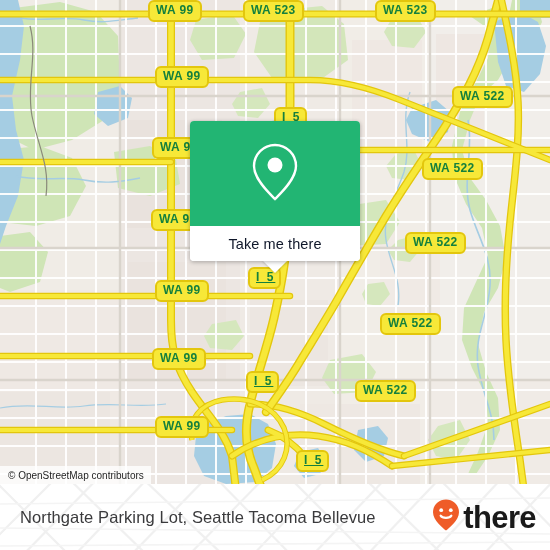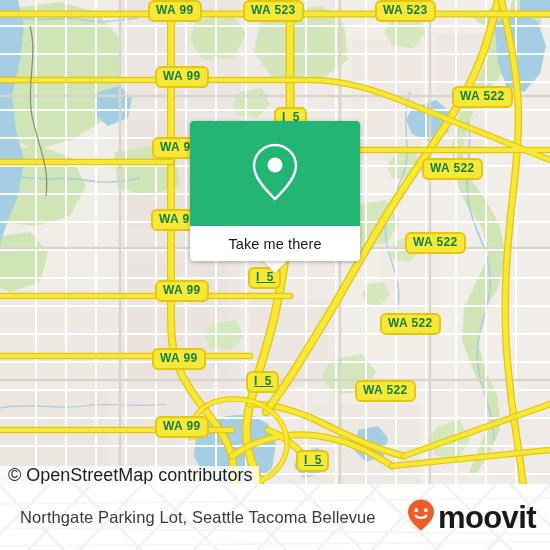--- a/index.html
+++ b/index.html
@@ -100,21 +100,21 @@
   .attribution {
     position: absolute;
     left: 0;
     top: 466px;
     height: 18px;
     padding: 0 7px 0 8px;
     display: flex;
     align-items: center;
     background: rgba(255,255,255,0.78);
     color: #1f1f1f;
-    font-size: 18px;
+    font-size: 10px;
     font-family: "Liberation Sans", sans-serif;
     white-space: nowrap;
   }
 
   
   .footer {
     position: absolute;
     left: 0;
     top: 484px;
     width: 550px;
@@ -454,18 +454,18 @@
       <span class="logo">
         <span>
           <svg width="30" height="34" viewBox="0 0 30 34" fill="none">
             <path d="M15 1.5 C7.8 1.5 2 7.2 2 14.2 C2 22.2 12 30 15 32.6
                      C18 30 28 22.2 28 14.2 C28 7.2 22.2 1.5 15 1.5 Z" fill="#ef5c28"></path>
             <circle cx="10.2" cy="12.2" r="1.9" fill="#ffffff"></circle>
             <circle cx="19.8" cy="12.2" r="1.9" fill="#ffffff"></circle>
             <path d="M9.6 17.6 C11.4 20.6 18.6 20.6 20.4 17.6" stroke="#ffffff" stroke-width="2.1" fill="none" stroke-linecap="round"></path>
           </svg>
         </span>
-        <span class="logo-word">moovit</span>
+        <span class="logo-word">there</span>
       </span>
     </div>
   </div>
 
 </div>
 
 </body></html>

